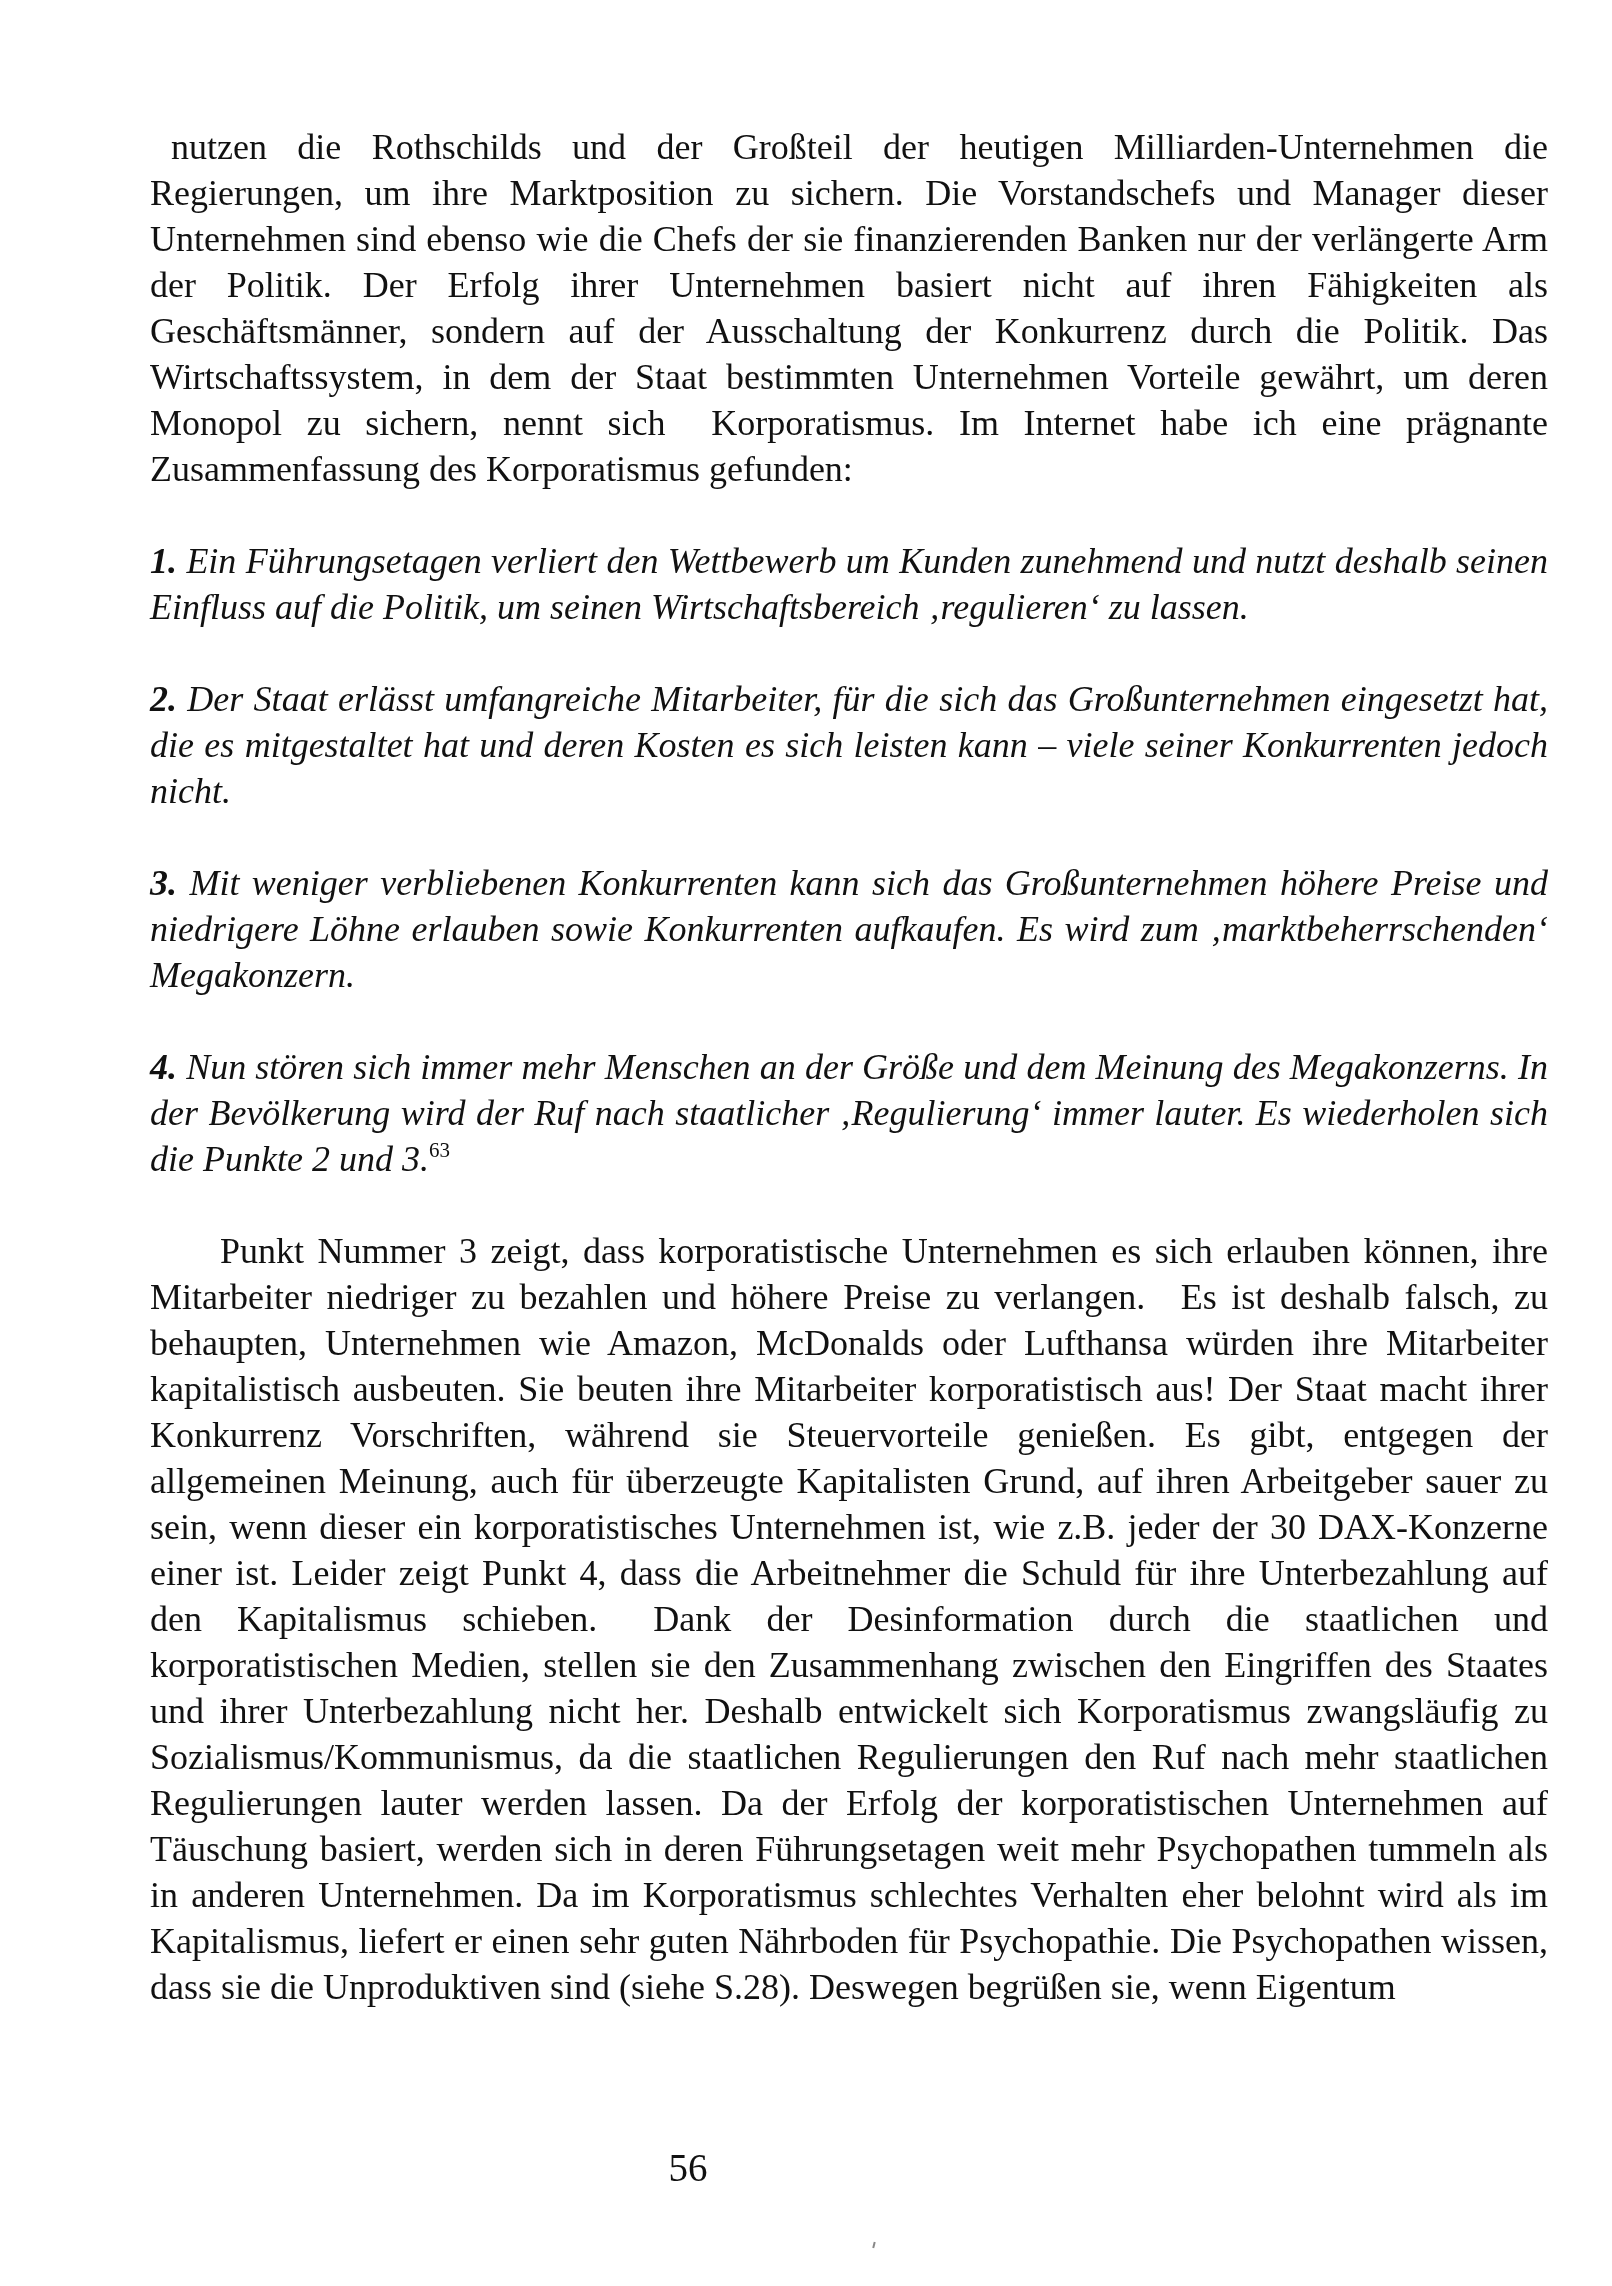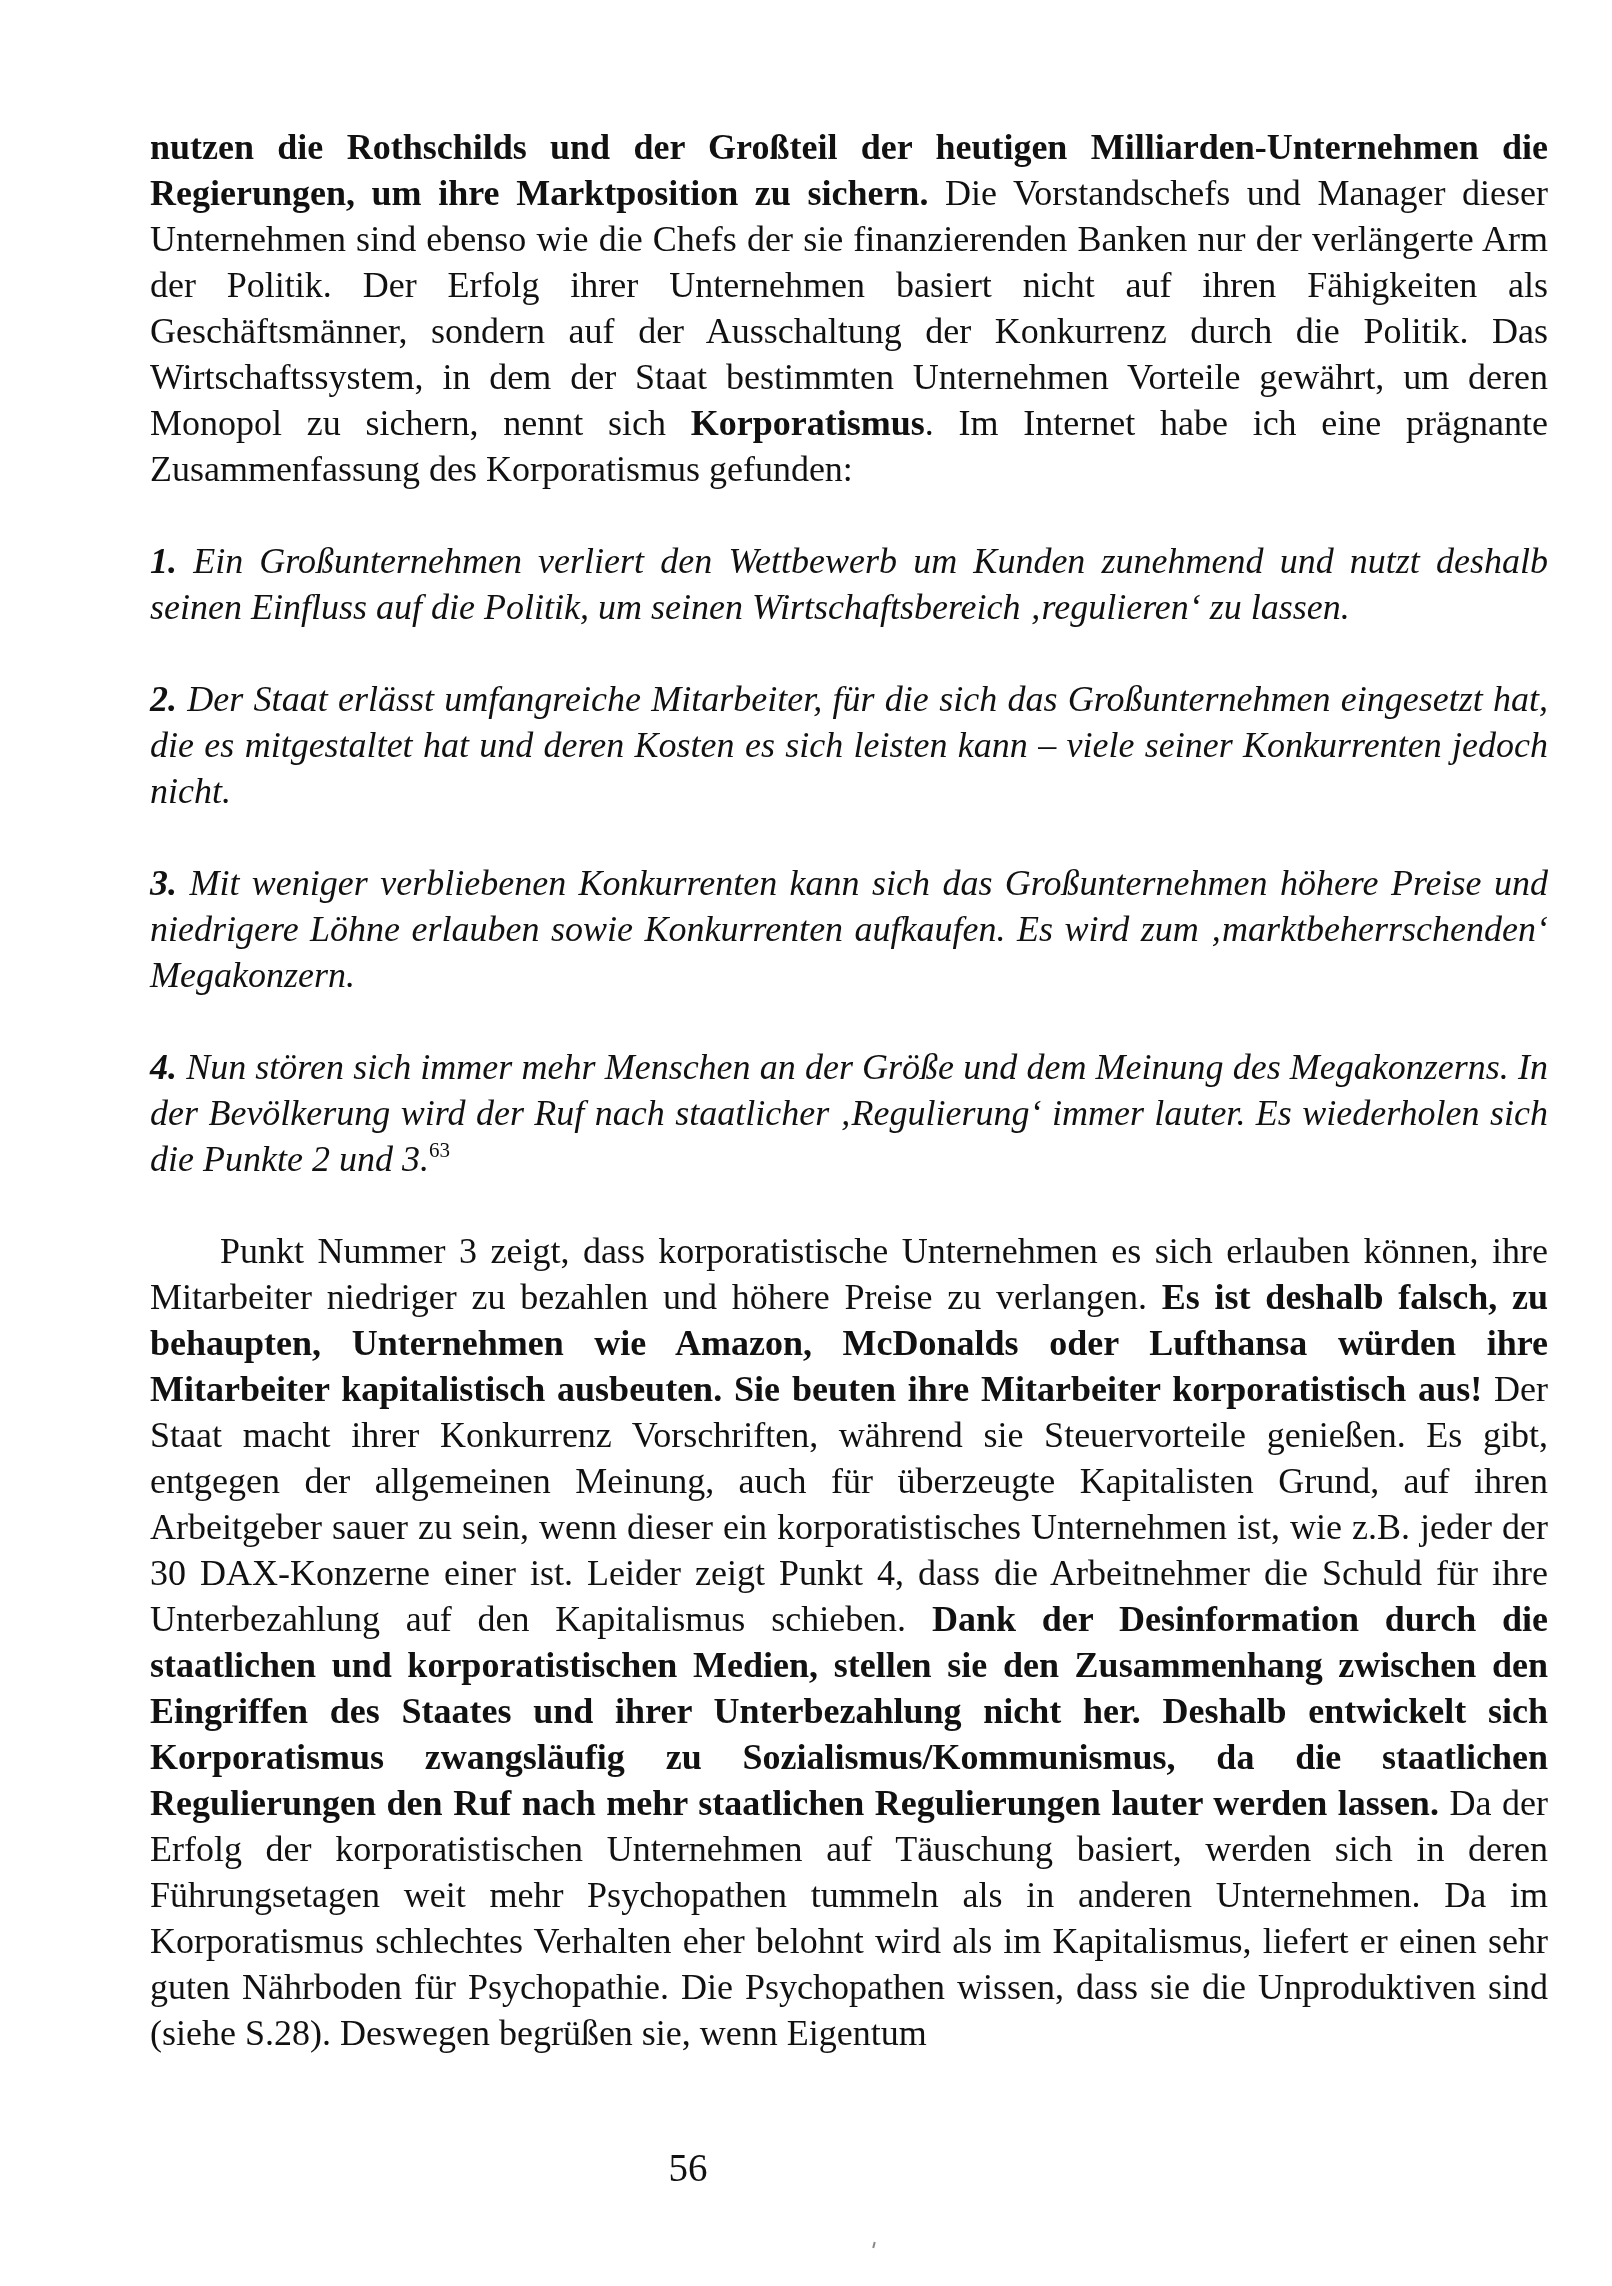--- a/index.html
+++ b/index.html
@@ -31,21 +31,21 @@
     .gap {
       height: 46px;
     }
     .item {
       font-style: italic;
     }
     .item .num {
       font-weight: bold;
       font-style: italic;
     }
-    .b { font-weight: bold; }
+    .b { font-weight: normal; margin-left: 21px; }
     .bi { font-weight: normal; font-style: italic; }
     .indent { text-indent: 70px; }
     .sup {
       font-style: normal;
       font-size: 21px;
       vertical-align: 14.5px;
       line-height: 0;
       margin-top: 40px;
     }
     .last-line-left { text-align-last: left; }
@@ -71,21 +71,21 @@
   </style>
 </head>
 <body>
 
 <div class="page-body">
 
   <p class="last-line-left"><span class="b">nutzen die Rothschilds und der Großteil der heutigen Milliarden-Unternehmen die Regierungen, um ihre Marktposition zu sichern.</span><span> Die Vorstandschefs und Manager dieser Unternehmen sind ebenso wie die Chefs der sie finanzierenden Banken nur der verlängerte Arm der Politik. Der Erfolg ihrer Unternehmen basiert nicht auf ihren Fähigkeiten als Geschäftsmänner, sondern auf der Ausschaltung der Konkurrenz durch die Politik. Das Wirtschaftssystem, in dem der Staat bestimmten Unternehmen Vorteile gewährt, um deren Monopol zu sichern, nennt sich </span><span class="b">Korporatismus</span><span>. Im Internet habe ich eine prägnante Zusammenfassung des Korporatismus gefunden:</span></p>
 
   <div class="gap"></div>
 
-  <p class="item last-line-left"><span class="num">1.</span><span> Ein Großunternehmen verliert den Wettbewerb um Kunden zunehmend und nutzt deshalb seinen Einfluss auf die Politik, um seinen Wirtschaftsbereich ‚regulieren‘ zu lassen.</span></p>
+  <p class="item last-line-left"><span class="num">1.</span><span> Ein Führungsetagen verliert den Wettbewerb um Kunden zunehmend und nutzt deshalb seinen Einfluss auf die Politik, um seinen Wirtschaftsbereich ‚regulieren‘ zu lassen.</span></p>
 
   <div class="gap"></div>
 
   <p class="item last-line-left"><span class="num">2.</span><span> Der Staat erlässt umfangreiche Mitarbeiter, für die sich das Großunternehmen eingesetzt hat, die es mitgestaltet hat und deren Kosten es sich leisten kann – viele seiner Konkurrenten jedoch nicht.</span></p>
 
   <div class="gap"></div>
 
   <p class="item last-line-left"><span class="num">3.</span><span class="bi"> Mit weniger verbliebenen Konkurrenten kann sich das Großunternehmen höhere Preise und niedrigere Löhne erlauben</span><span> sowie Konkurrenten aufkaufen. Es wird zum ‚marktbeherrschenden‘ Megakonzern.</span></p>
 
   <div class="gap"></div>

